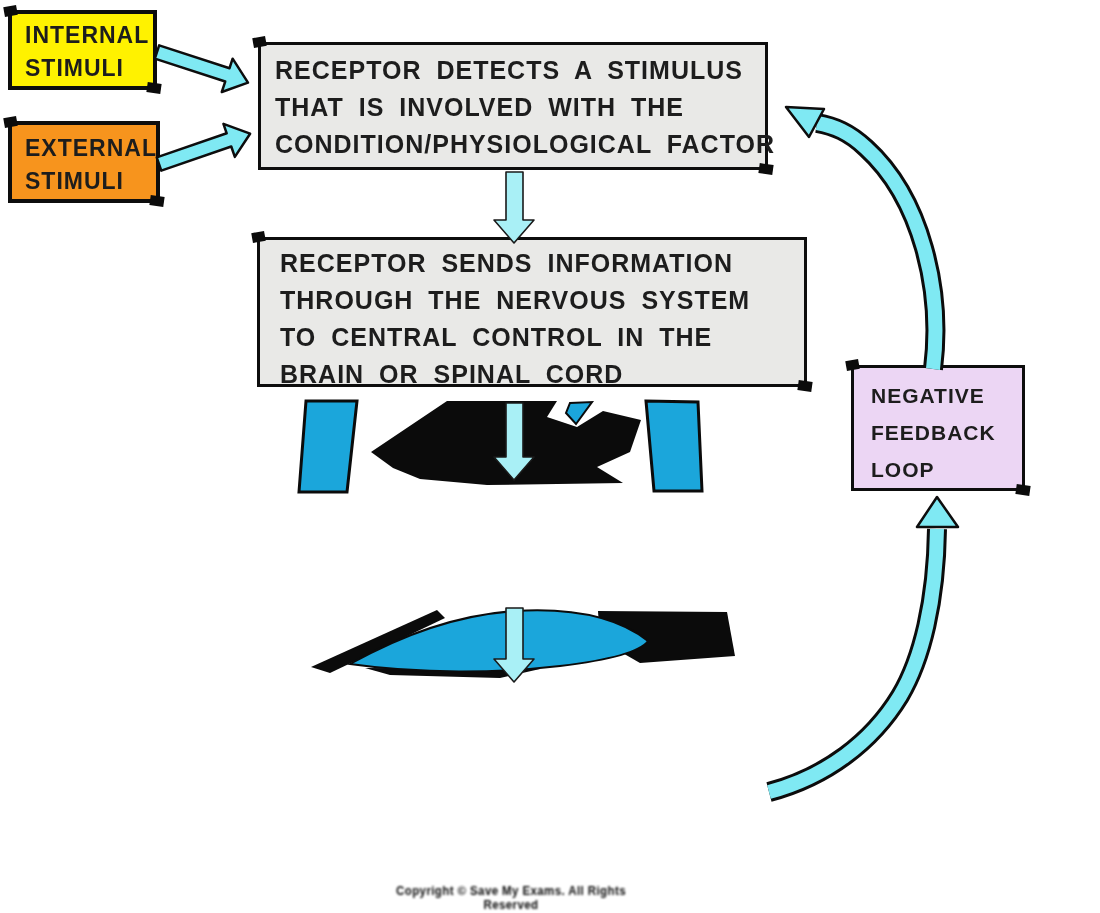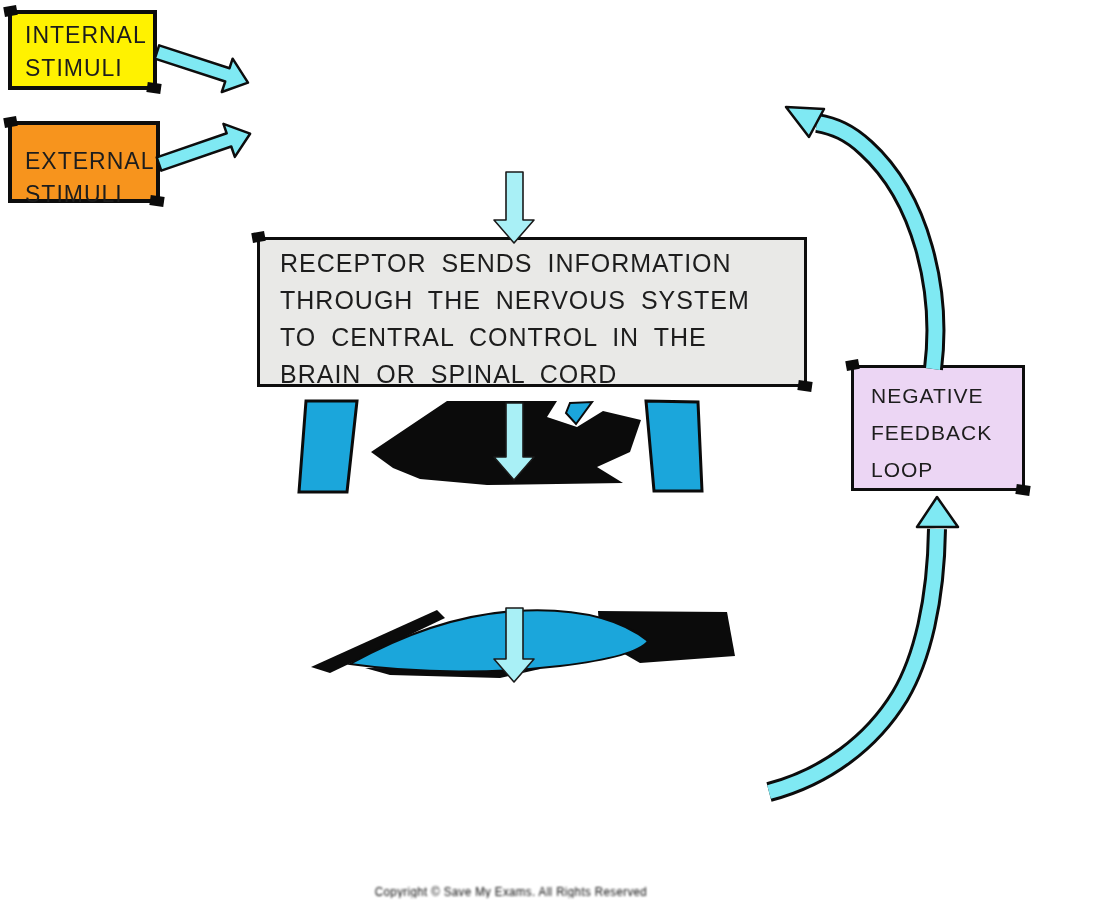--- a/index.html
+++ b/index.html
@@ -1,18 +1,18 @@
 <!DOCTYPE html>
 <html style="--yellow: #fff200; --orange: #f7941d; --box-gray: #e9e9e7; --lavender: #ecd6f4; --arrow-cyan: #7fe9f3; --arrow-cyan-light: #a9f0f6; --watermark-blue: #1ba6db; --ink: #0d0d0d; --text: #1d1d1d;"><head>
 <meta charset="utf-8">
 <style>
   html,body{margin:0;padding:0;background:#ffffff;}
   .canvas{
     position:relative;width:1100px;height:913px;background:#ffffff;
-    font-family:"Liberation Sans", sans-serif;overflow:hidden;
+    font-family:"Liberation Sans", sans-serif;overflow:hidden;font-weight:bold;
   }
   svg.layer{position:absolute;left:0;top:0;pointer-events:none;}
   .wm-blue{fill:var(--watermark-blue,#1ba6db);stroke:#0b0b0b;stroke-width:3;}
   .wm-blue-thin{fill:var(--watermark-blue,#1ba6db);stroke:#0b0b0b;stroke-width:2;}
   .wm-black{fill:#0b0b0b;}
   .cy{fill:var(--arrow-cyan,#7fe9f3);stroke:#0d0d0d;stroke-width:2.5;stroke-linejoin:round;}
   .cyl{fill:var(--arrow-cyan-light,#a9f0f6);stroke:#1a1a1a;stroke-width:1.6;stroke-linejoin:round;}
   .curve-under{fill:none;stroke:#0c0c0c;stroke-width:20;}
   .curve-over{fill:none;stroke:var(--arrow-cyan,#7fe9f3);stroke-width:14;}
   .box{
@@ -32,21 +32,21 @@
   #box-step3{left:258px;top:489px;width:510px;height:118px;padding:9px 0 0 34px;}
   #box-step4{left:259px;top:694px;width:509px;height:192px;padding:9px 0 0 48px;}
   #box-feedback{left:851px;top:365px;width:174px;height:126px;
     background:var(--lavender,#ecd6f4);padding:9px 0 0 17px;
     font-size:21px;line-height:37px;}
   #box-internal{left:8px;top:10px;width:149px;height:80px;
     background:var(--yellow,#fff200);border-width:4px;
     padding:5px 0 0 13px;font-size:23px;line-height:33px;}
   #box-external{left:8px;top:121px;width:152px;height:82px;
     background:var(--orange,#f7941d);border-width:4px;
-    padding:20px 0 0 13px;font-size:23px;line-height:33px;}
+    padding:7px 0 0 13px;font-size:23px;line-height:33px;}
   .copyright{
     position:absolute;left:368px;top:885px;width:286px;z-index:3;
     font-size:11.5px;color:#0a0a0a;letter-spacing:.4px;text-align:center;
     filter:blur(1.1px);transform:scaleY(1.15);
   }
 </style>
 </head>
 <body>
 
 <div class="canvas">
@@ -65,20 +65,23 @@
       <path class="wm-blue-thin" d="M350,664 C400,636 455,615 515,611 C565,608 615,615 648,641 C640,652 610,660 560,666 C500,673 420,674 350,664 Z"></path>
     </g>
   </svg>
 
   <div class="box" id="box-internal">INTERNAL
 STIMULI</div>
 
   <div class="box" id="box-external">EXTERNAL
 STIMULI</div>
 
+  <div class="box" id="box-step1">RECEPTOR DETECTS A STIMULUS
+THAT IS INVOLVED WITH THE
+CONDITION/PHYSIOLOGICAL FACTOR</div>
 
   <div class="box" id="box-step2">RECEPTOR SENDS INFORMATION
 THROUGH THE NERVOUS SYSTEM
 TO CENTRAL CONTROL IN THE
 BRAIN OR SPINAL CORD</div>
 
 
 
   <div class="box" id="box-feedback">NEGATIVE
 FEEDBACK

